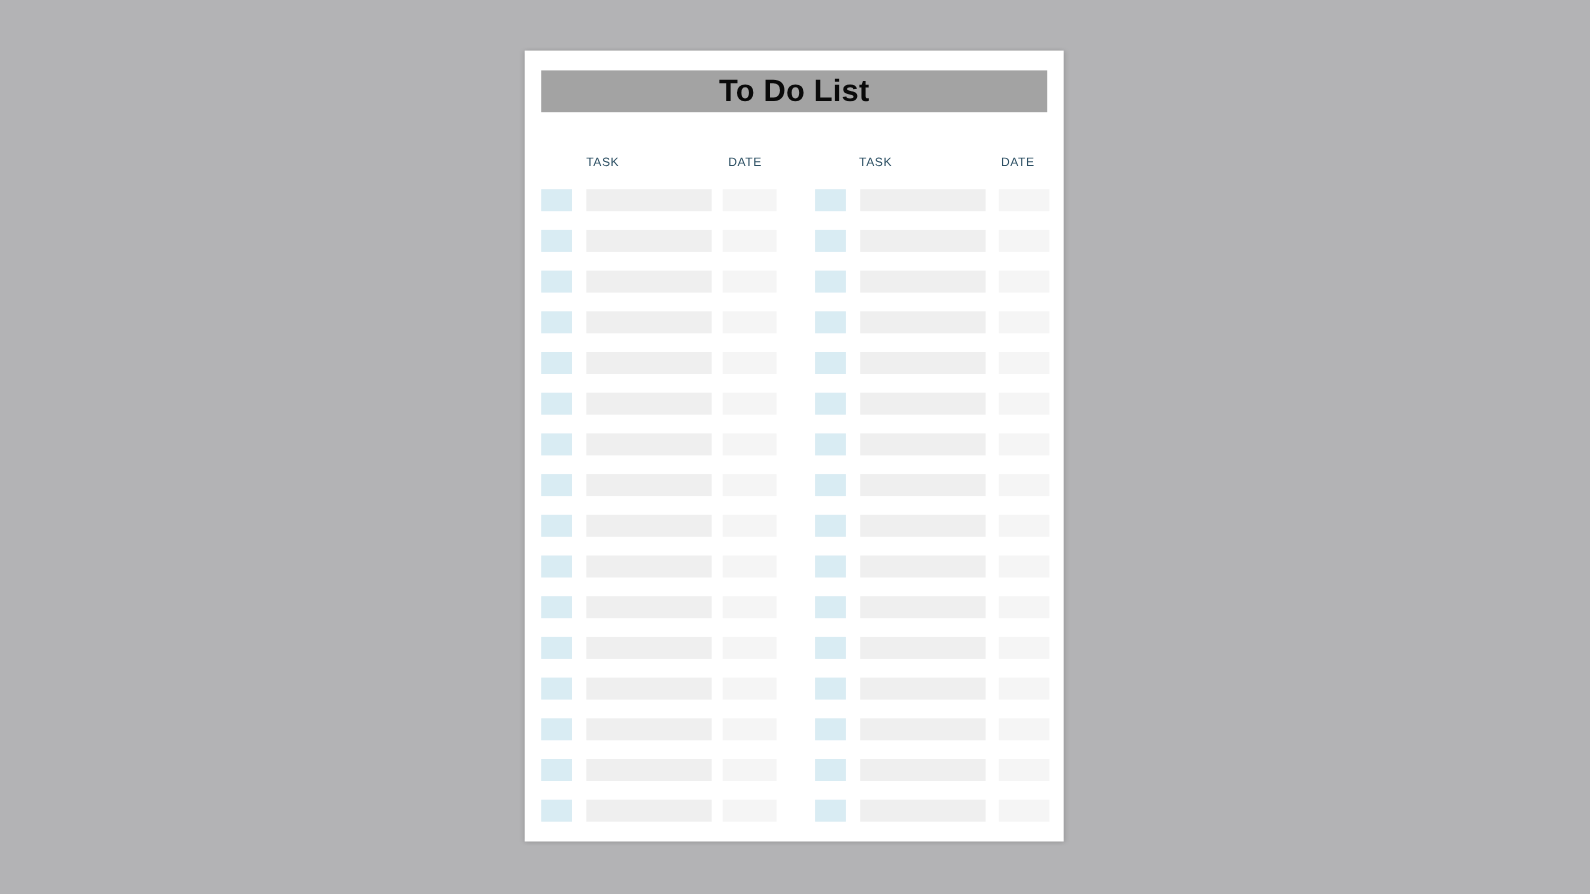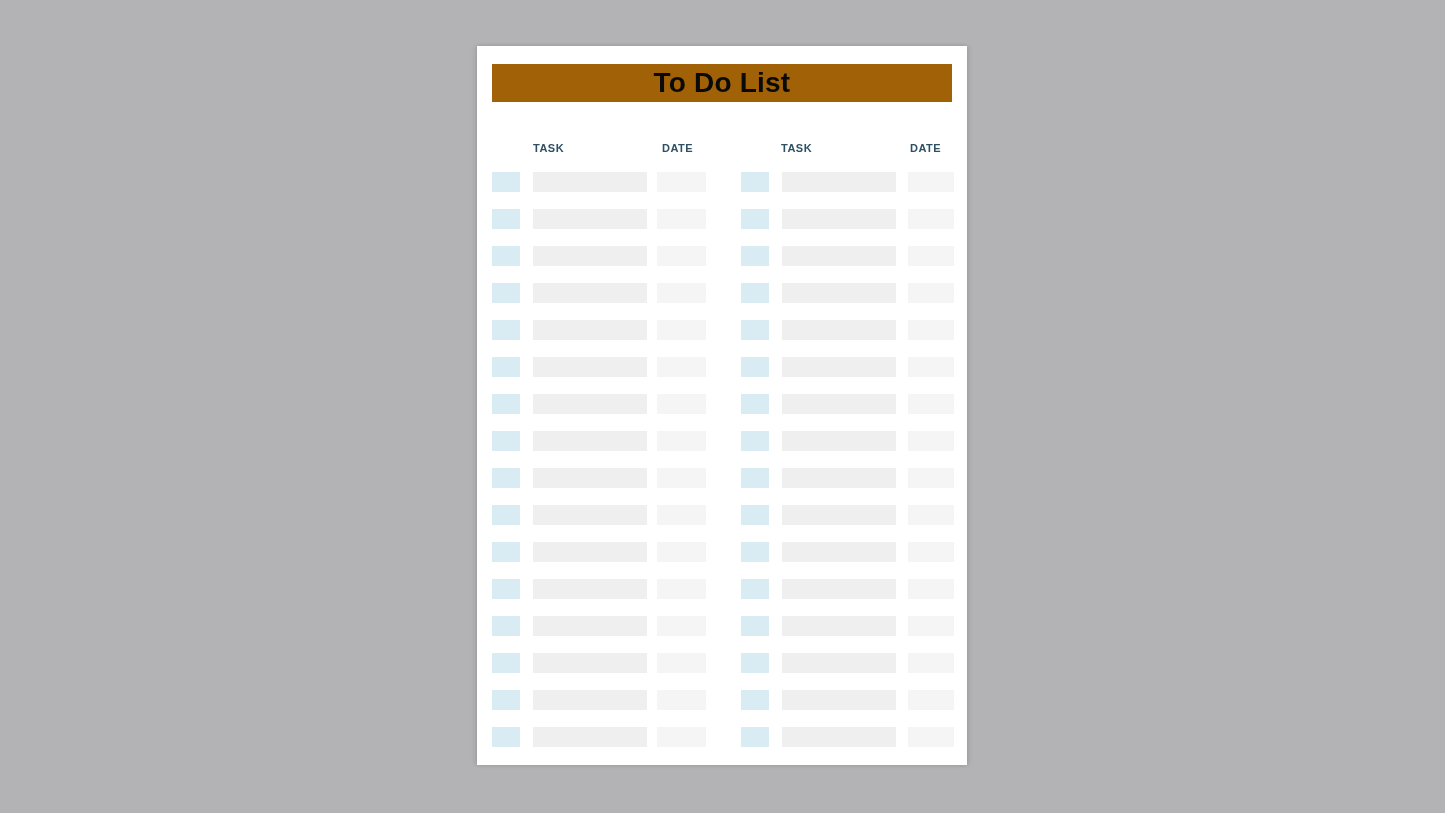--- a/index.html
+++ b/index.html
@@ -56,21 +56,21 @@
   .header-row {
     position: absolute;
     left: 0;
     top: 94px;
     width: 490px;
     height: 16px;
   }
   .col-header {
     position: absolute;
     font-size: 11px;
-    font-weight: bold;
+    font-weight: normal;
     color: #2d5064;
     letter-spacing: 0.5px;
     text-transform: uppercase;
     line-height: 16px;
     white-space: nowrap;
   }
   .col-header.task-left  { left: 56px;  }
   .col-header.date-left  { left: 185px; }
   .col-header.task-right { left: 304px; }
   .col-header.date-right { left: 433px; }
@@ -122,21 +122,21 @@
   .row-half.right .task-field { left: 41px; width: 114px; }
   .row-half.right .date-field { left: 167px; width: 46px; }
 </style>
 </head>
 <body style="background: rgb(179, 179, 181);">
 
 <div id="viewport">
 
   <div id="page-sheet" style="background: rgb(255, 255, 255);">
 
-    <div id="title-banner" style="background: #a16207;">
+    <div id="title-banner" style="background: #a3a3a3;">
       <div id="page-title" style="color: rgb(10, 10, 10);">To Do List</div>
     </div>
 
     <div class="header-row">
       <div class="col-header task-left" style="color: rgb(45, 80, 100);">TASK</div>
       <div class="col-header date-left" style="color: rgb(45, 80, 100);">DATE</div>
       <div class="col-header task-right" style="color: rgb(45, 80, 100);">TASK</div>
       <div class="col-header date-right" style="color: rgb(45, 80, 100);">DATE</div>
     </div>
 

